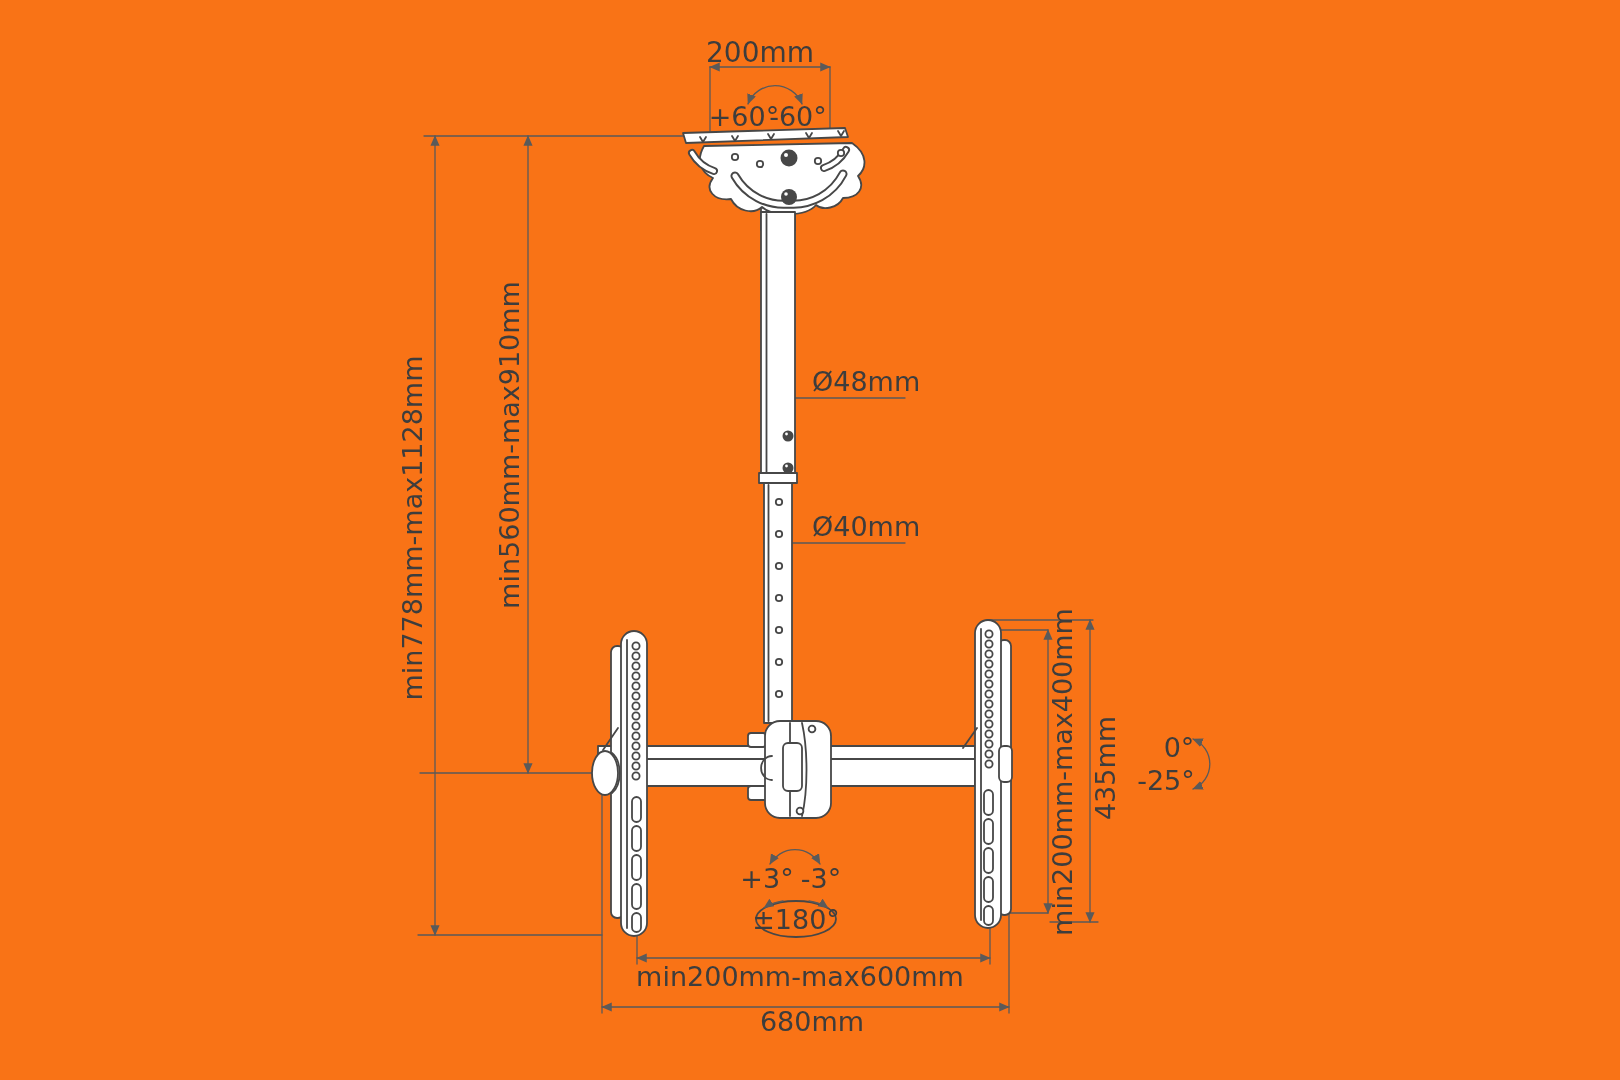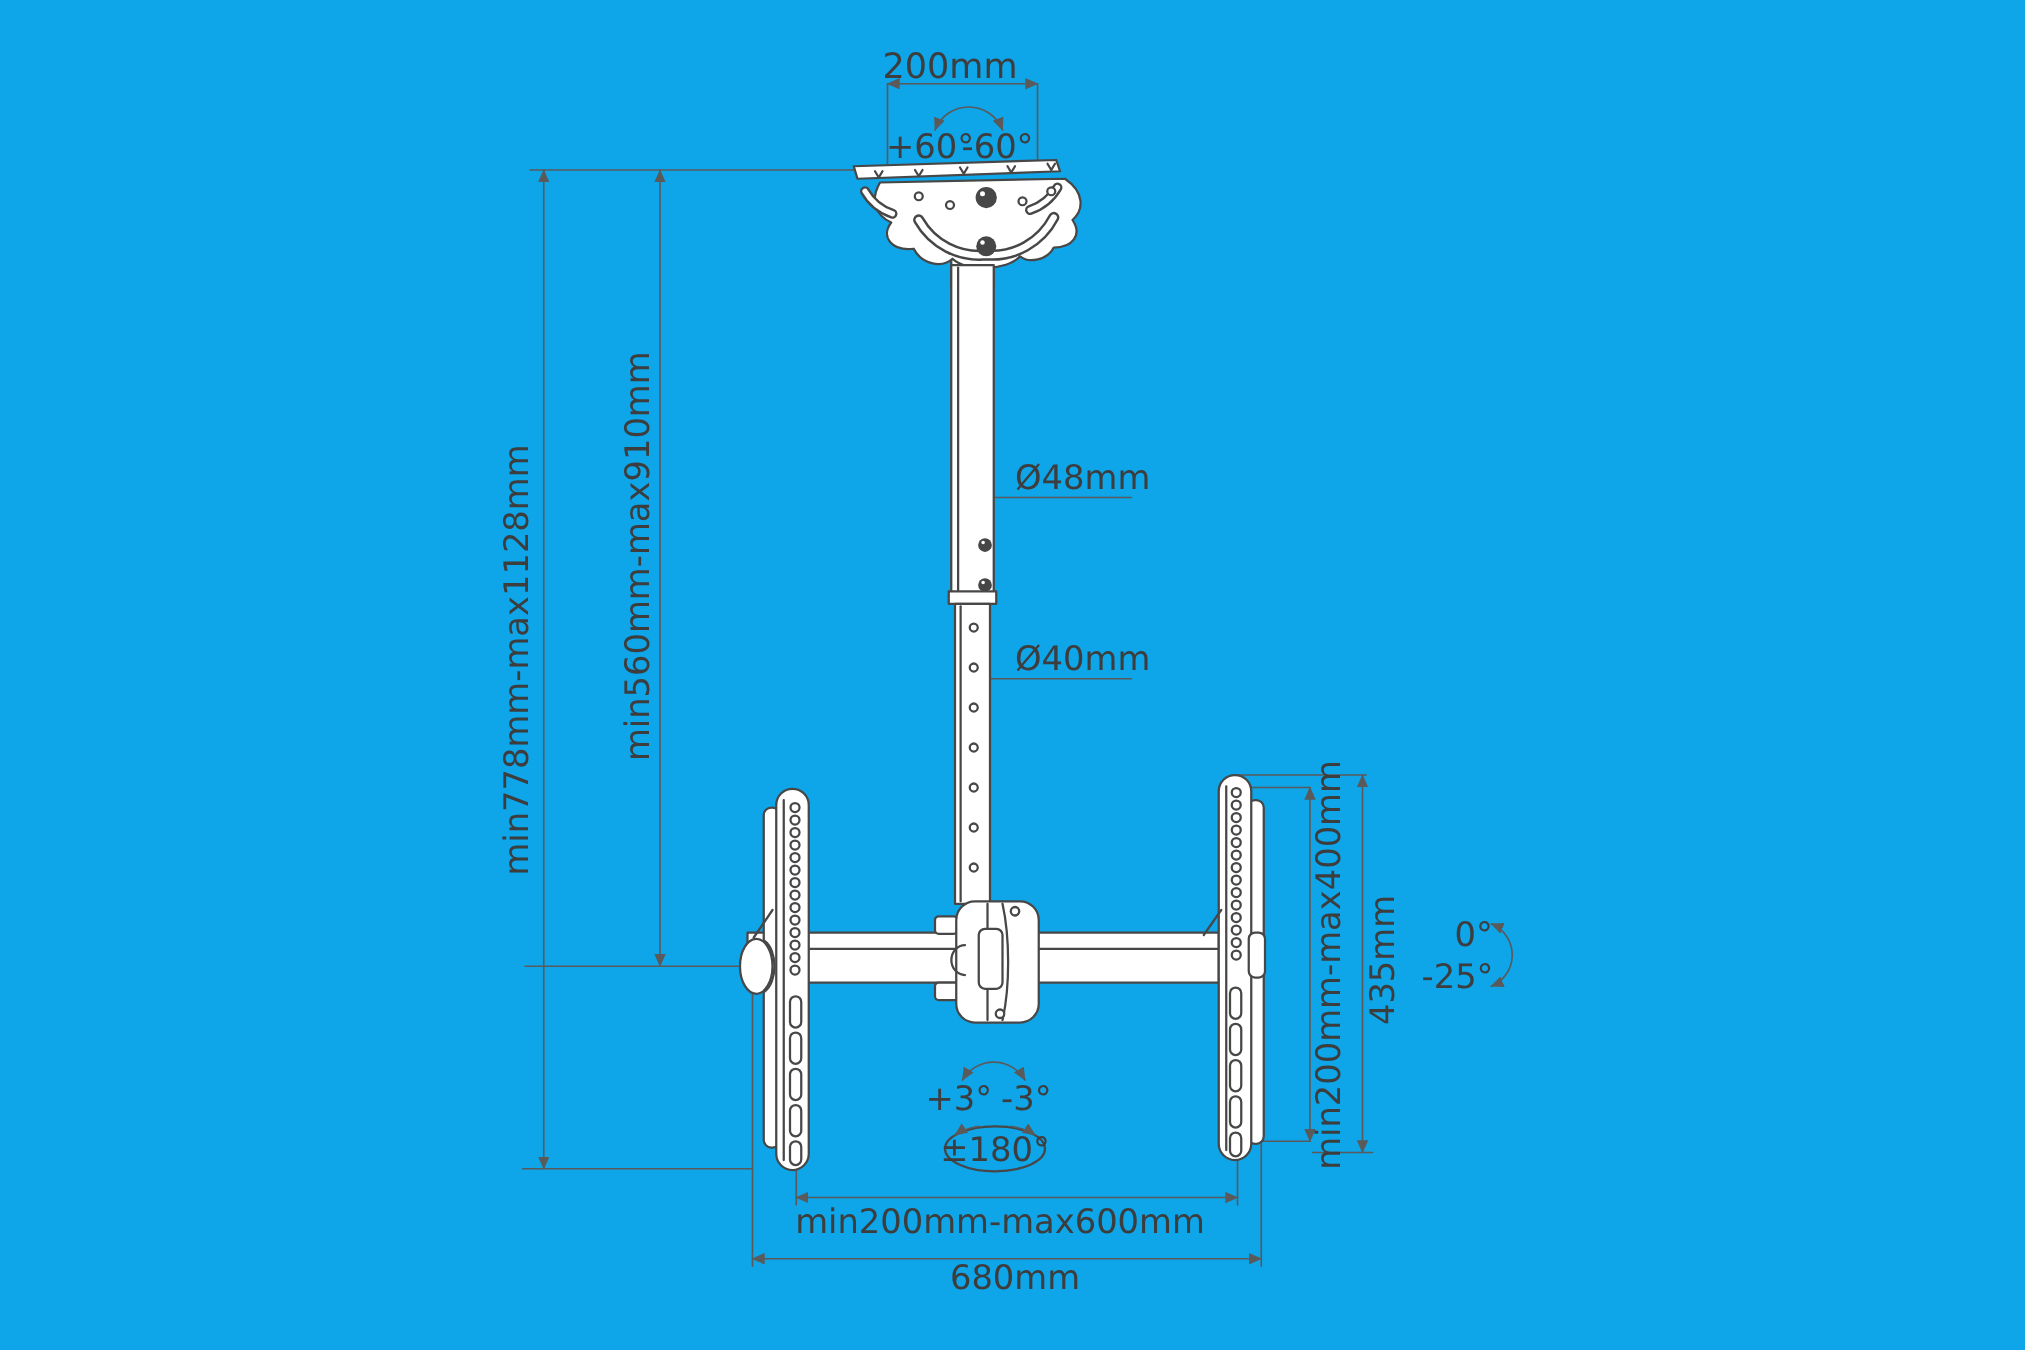--- a/index.html
+++ b/index.html
@@ -1,16 +1,16 @@
 <!DOCTYPE html>
 <html><head>
 <meta charset="utf-8">
 <style>
   html,body{margin:0;padding:0;background:#ffffff;}
-  .stage{width:1620px;height:1080px;position:relative;background:#0ea5e9;overflow:hidden;}
+  .stage{width:1620px;height:1080px;position:relative;background:#f97316;overflow:hidden;}
   svg{display:block;}
   .ln{stroke:#474747;stroke-width:1.8;fill:none;stroke-linecap:round;stroke-linejoin:round;}
   .fw{stroke:#474747;stroke-width:1.8;fill:#ffffff;stroke-linejoin:round;}
   .dk{fill:#474747;stroke:none;}
   .dim{stroke:#5a5a5a;stroke-width:1.3;fill:none;stroke-linecap:round;}
   .slot-o{stroke:#474747;fill:none;stroke-linecap:round;}
   .slot-i{stroke:#ffffff;fill:none;stroke-linecap:round;}
   .lbl{font-family:"DejaVu Sans","Liberation Sans",sans-serif;font-size:27px;fill:#3d3d3d;}
   .lbl-big{font-family:"DejaVu Sans","Liberation Sans",sans-serif;font-size:28px;fill:#3d3d3d;}
 </style>

